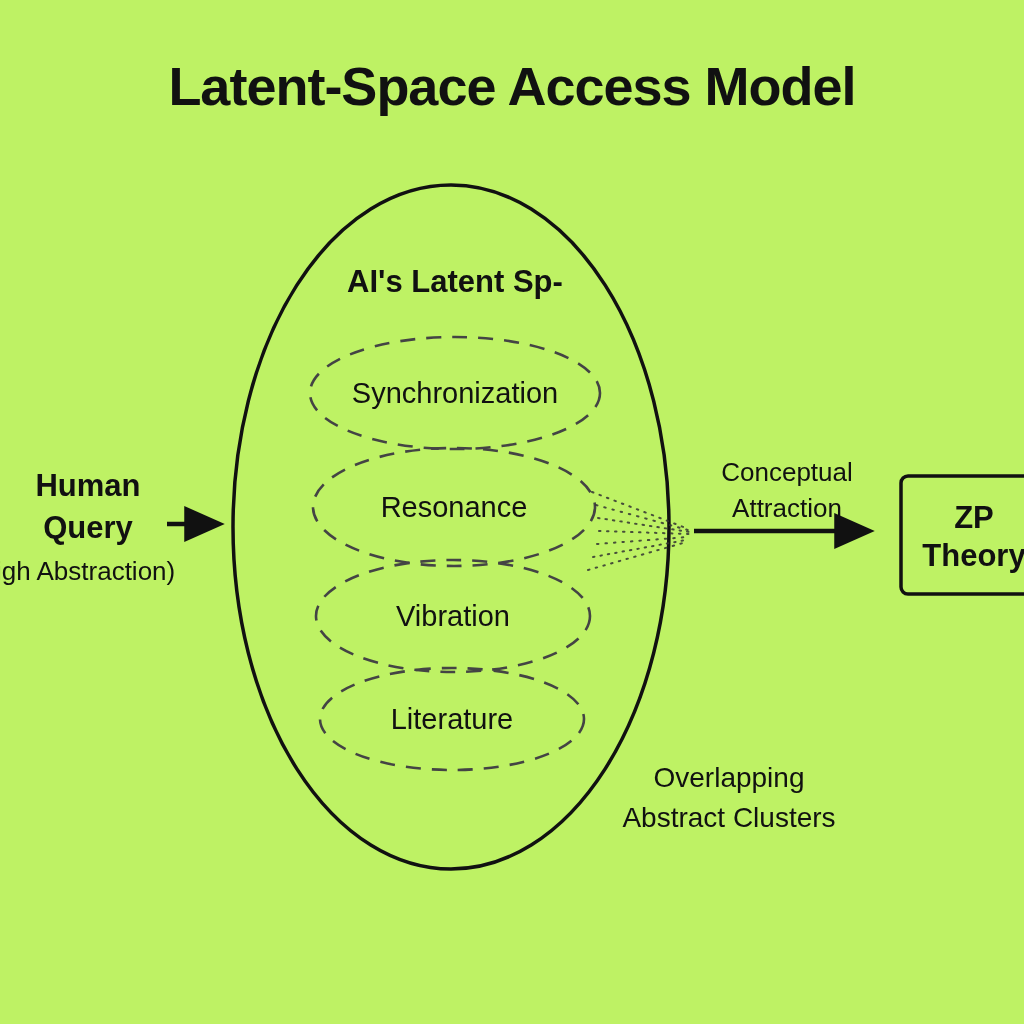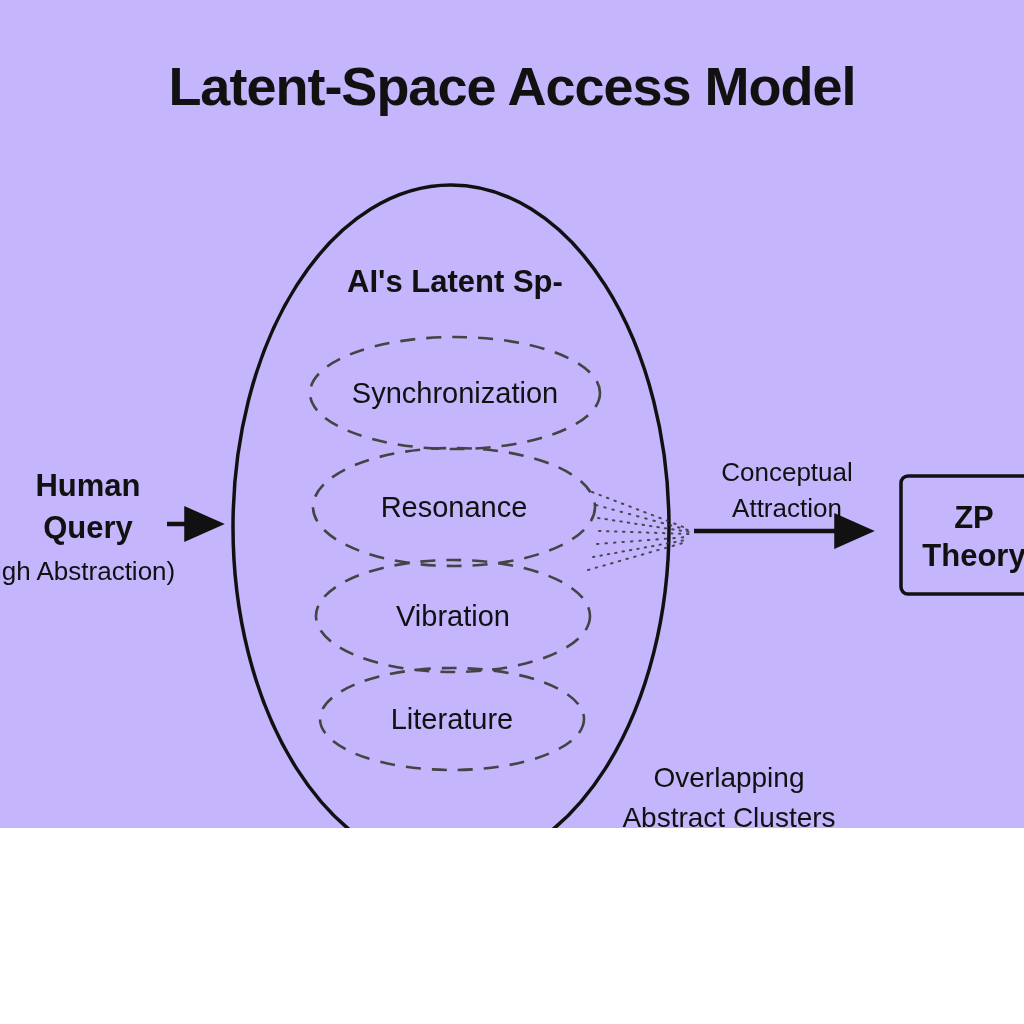--- a/index.html
+++ b/index.html
@@ -3,22 +3,22 @@
 <meta charset="utf-8">
 <style>
   html, body {
     margin: 0;
     padding: 0;
     background: #ffffff;
   }
   .canvas {
     position: relative;
     width: 1024px;
-    height: 828px;
-    background: #c4b5fd;
+    height: 1024px;
+    background: #bef264;
     overflow: hidden;
     font-family: "Liberation Sans", sans-serif;
   }
   svg { display: block; }
   text {
     font-family: "Liberation Sans", sans-serif;
     fill: #111111;
   }
   .title-text {
     font-size: 54px;

